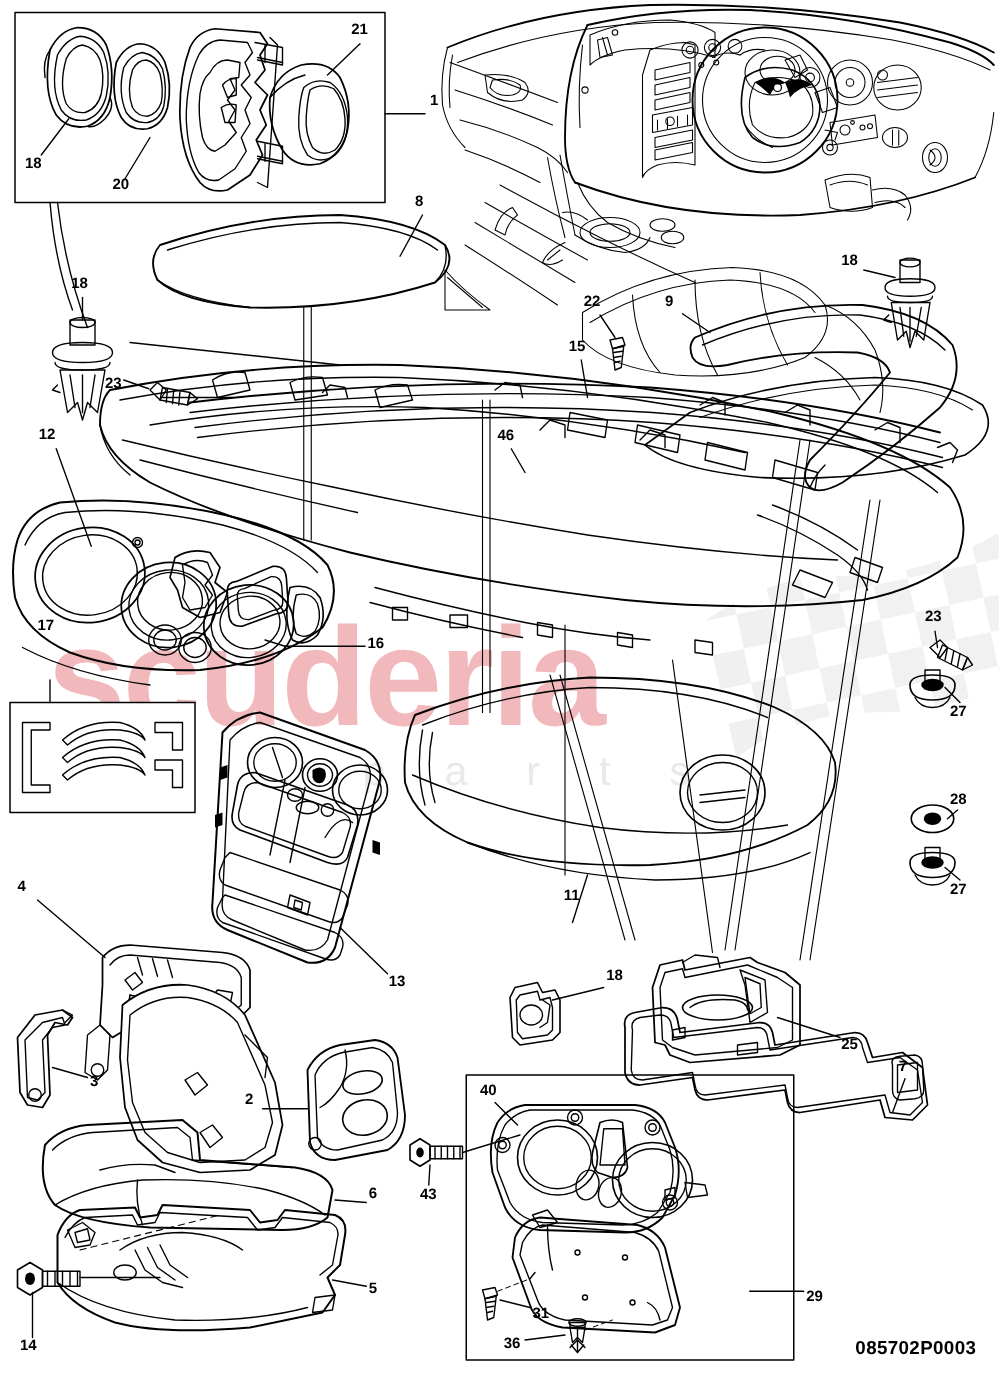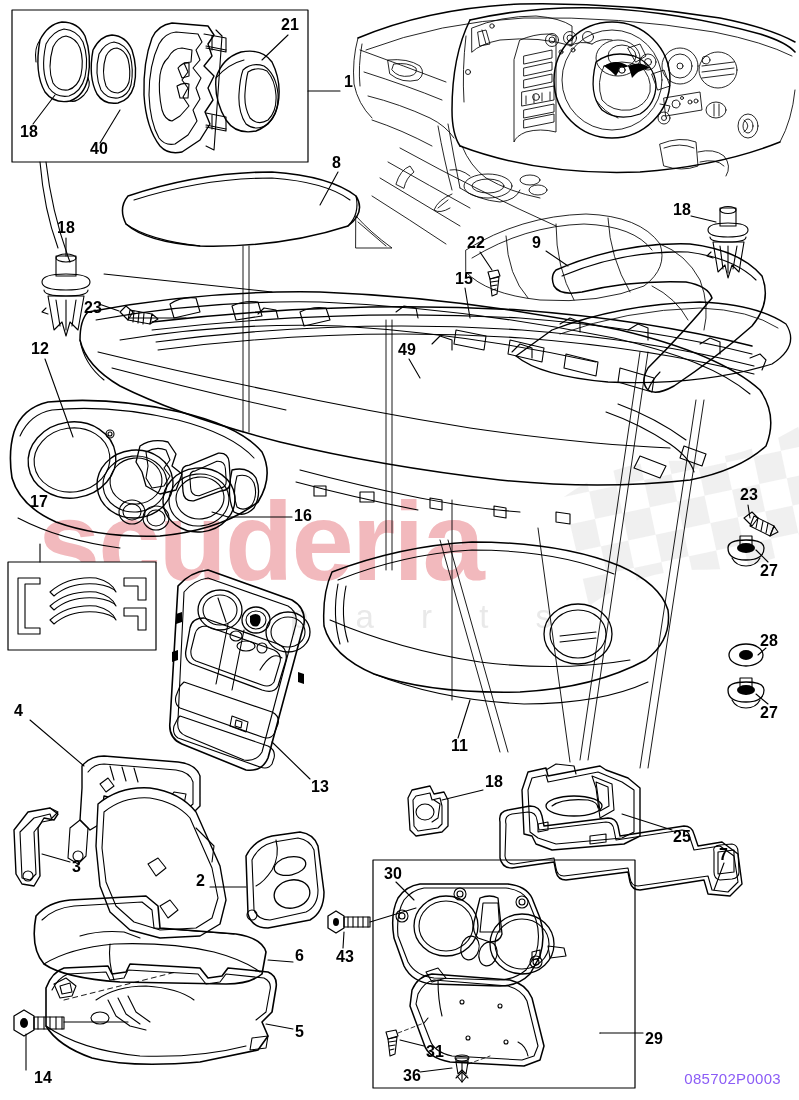--- a/index.html
+++ b/index.html
@@ -15,26 +15,26 @@
            pointer-events:none;user-select:none;}
   #wm-text .big{position:absolute;left:0;top:0;font-size:112px;font-weight:700;
                 letter-spacing:-2px;color:#f2b9bd;line-height:1;}
   #wm-text .small{position:absolute;left:252px;top:112px;font-size:33px;
                   font-weight:400;letter-spacing:19px;color:#e9e9e9;text-align:right;}
 
   
   #art{position:absolute;left:0;top:0;width:799px;height:1100px;}
 
   
-  .lbl{position:absolute;font-size:16px;font-weight:700;color:#000;
+  .lbl{position:absolute;font-size:12px;font-weight:700;color:#000;
        line-height:1;white-space:nowrap;}
 
   
   #code{position:absolute;right:18px;bottom:13px;font-size:15px;
-        font-weight:400;color:#8b5cf6;letter-spacing:.3px;}
+        font-weight:700;color:#000000;letter-spacing:.3px;}
 </style>
 </head>
 <body>
 
 <div id="sheet">
 
   <svg id="wm-flag" viewBox="0 0 250 170" preserveAspectRatio="none">
     <defs>
       <pattern id="chk" width="56" height="56" patternUnits="userSpaceOnUse">
         <rect width="56" height="56" fill="#ffffff" fill-opacity="0"></rect>
@@ -739,48 +739,48 @@
 
         <path d="M104 274 L272 292"></path>
         <path d="M130 318 L186 318"></path>
         <path d="M228 517 L212 512"></path>
       </g>
     </g>
   </svg>
 
   <div class="lbl" style="left:344px;top:74px">1</div>
   <div class="lbl" style="left:20px;top:124px">18</div>
-  <div class="lbl" style="left:90px;top:141px">40</div>
+  <div class="lbl" style="left:90px;top:141px">20</div>
   <div class="lbl" style="left:281px;top:17px">21</div>
   <div class="lbl" style="left:332px;top:155px">8</div>
   <div class="lbl" style="left:57px;top:220px">18</div>
   <div class="lbl" style="left:673px;top:202px">18</div>
   <div class="lbl" style="left:84px;top:300px">23</div>
   <div class="lbl" style="left:467px;top:235px">22</div>
   <div class="lbl" style="left:532px;top:235px">9</div>
   <div class="lbl" style="left:455px;top:271px">15</div>
   <div class="lbl" style="left:31px;top:341px">12</div>
-  <div class="lbl" style="left:398px;top:342px">49</div>
+  <div class="lbl" style="left:398px;top:342px">46</div>
   <div class="lbl" style="left:740px;top:487px">23</div>
   <div class="lbl" style="left:294px;top:508px">16</div>
   <div class="lbl" style="left:30px;top:494px">17</div>
   <div class="lbl" style="left:760px;top:563px">27</div>
   <div class="lbl" style="left:760px;top:633px">28</div>
   <div class="lbl" style="left:760px;top:705px">27</div>
-  <div class="lbl" style="left:451px;top:738px">11</div>
+  <div class="lbl" style="left:451px;top:710px">11</div>
   <div class="lbl" style="left:14px;top:703px">4</div>
   <div class="lbl" style="left:311px;top:779px">13</div>
   <div class="lbl" style="left:485px;top:774px">18</div>
   <div class="lbl" style="left:673px;top:829px">25</div>
   <div class="lbl" style="left:719px;top:847px">7</div>
   <div class="lbl" style="left:72px;top:859px">3</div>
   <div class="lbl" style="left:196px;top:873px">2</div>
-  <div class="lbl" style="left:384px;top:866px">30</div>
+  <div class="lbl" style="left:384px;top:866px">40</div>
   <div class="lbl" style="left:336px;top:949px">43</div>
   <div class="lbl" style="left:295px;top:948px">6</div>
   <div class="lbl" style="left:295px;top:1024px">5</div>
   <div class="lbl" style="left:645px;top:1031px">29</div>
   <div class="lbl" style="left:426px;top:1044px">31</div>
   <div class="lbl" style="left:403px;top:1068px">36</div>
-  <div class="lbl" style="left:34px;top:1070px">14</div>
+  <div class="lbl" style="left:16px;top:1070px">14</div>
 
   <div id="code">085702P0003</div>
 </div>
 
 </body></html>

